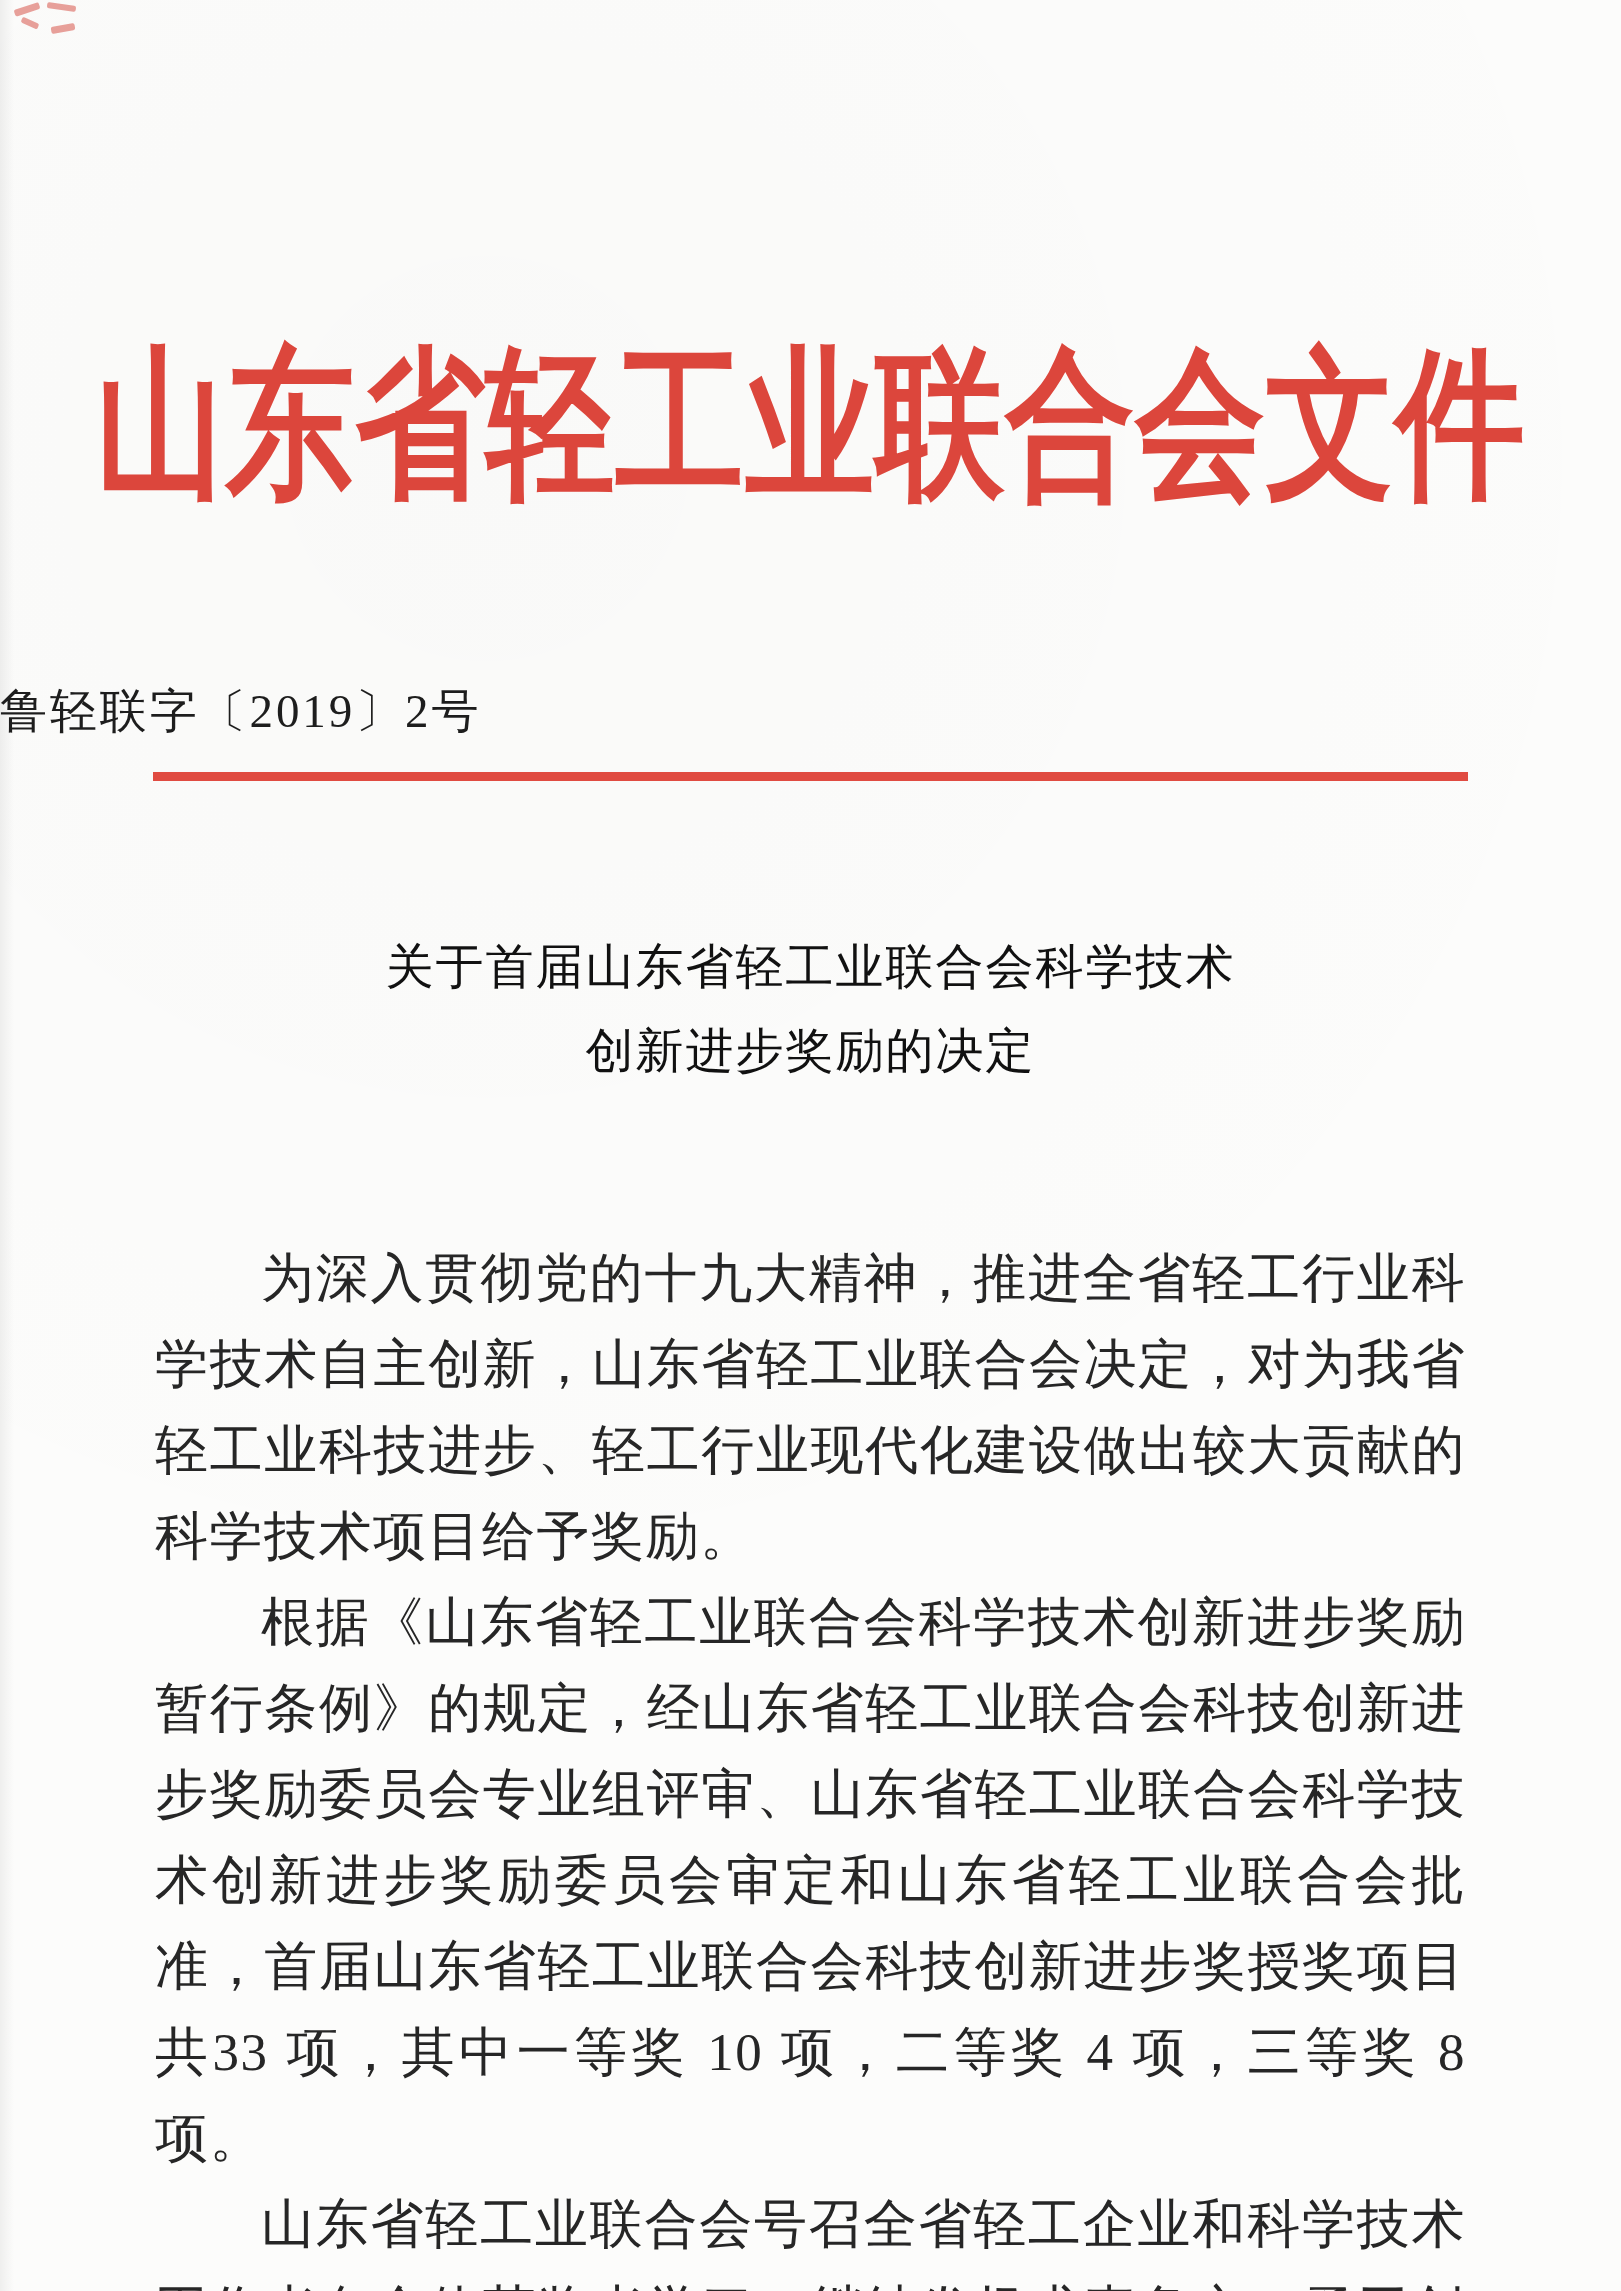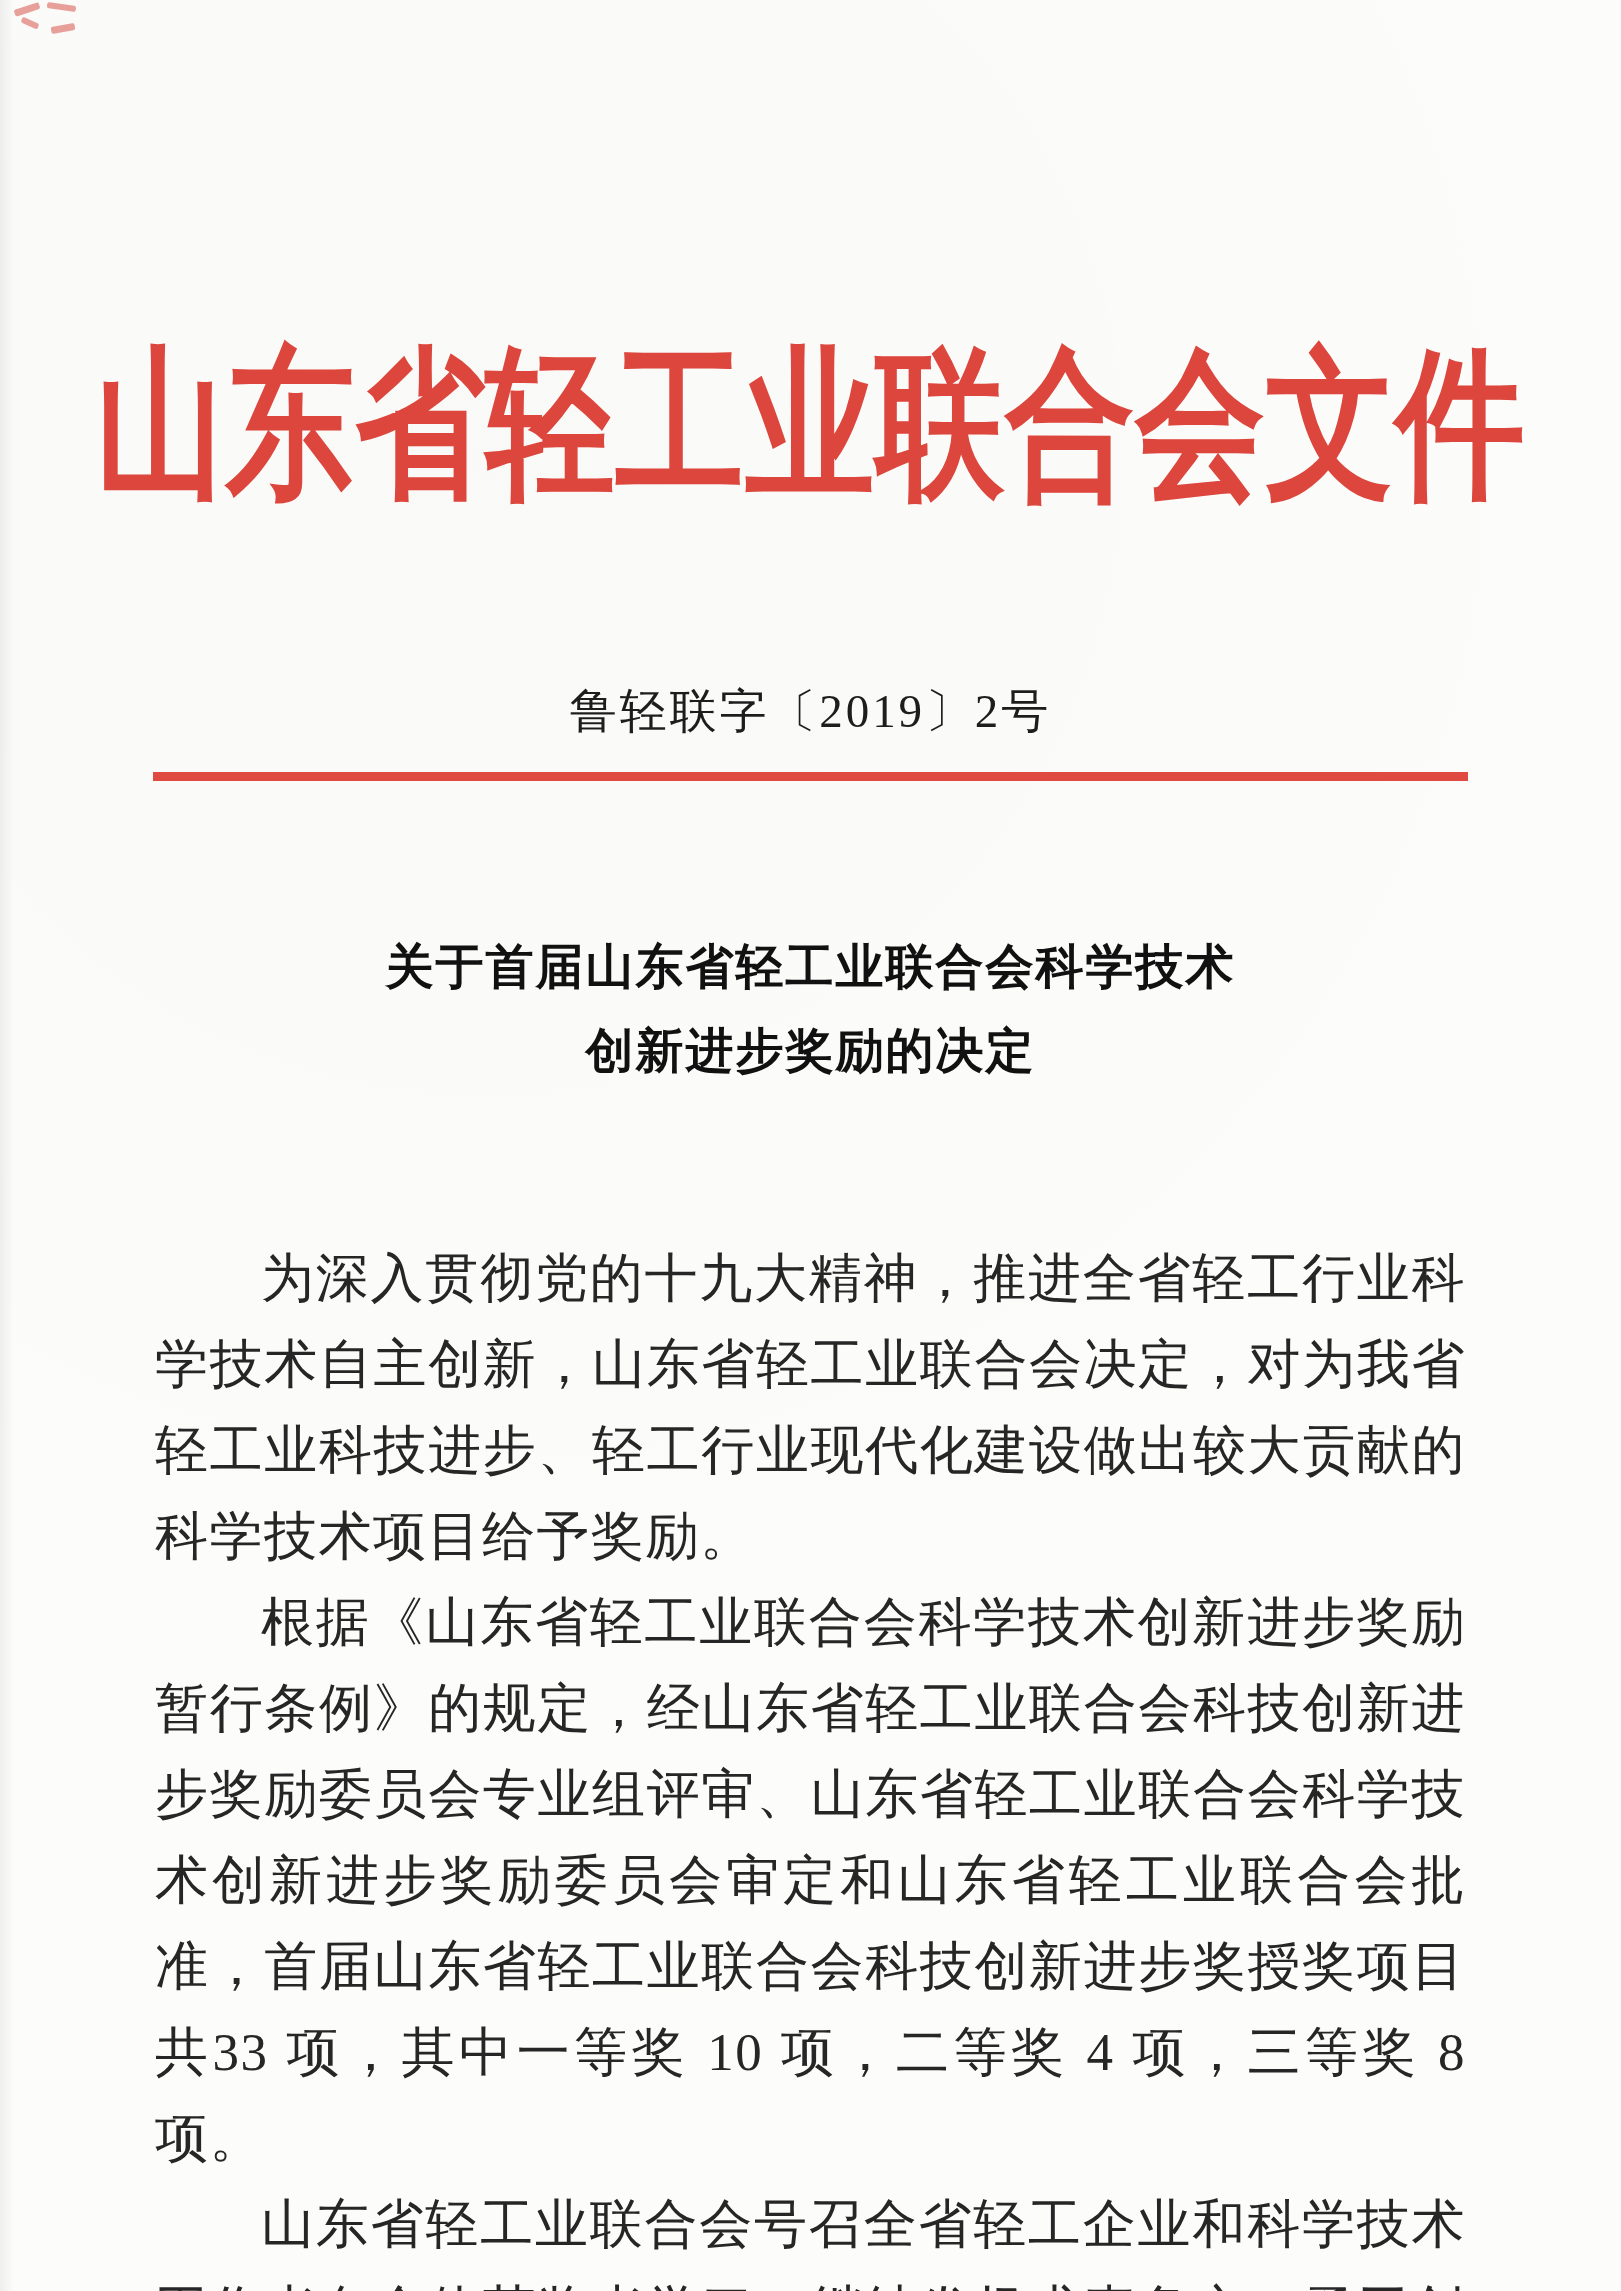--- a/index.html
+++ b/index.html
@@ -58,21 +58,20 @@
     transform: scaleY(1.26);
     transform-origin: center top;
     white-space: nowrap;
   }
 
   .doc-number {
     position: absolute;
     top: 680px;
     left: 0;
     width: 100%;
-    text-align: center;
     font-size: 47px;
     letter-spacing: 2.9px;
     color: #1d1d1d;
     white-space: nowrap;
   }
 
   .red-divider {
     position: absolute;
     top: 772px;
     left: 153px;
@@ -80,21 +79,21 @@
     height: 8.8px;
     background: #e04b41;
   }
 
   .doc-title {
     position: absolute;
     top: 925px;
     left: 0;
     width: 100%;
     text-align: center;
-    font-weight: bold;
+    font-weight: normal;
     font-size: 48px;
     letter-spacing: 2px;
     line-height: 84px;
     color: #111;
   }
 
   .salutation {
     position: absolute;
     top: 1164px;
     left: 157px;

